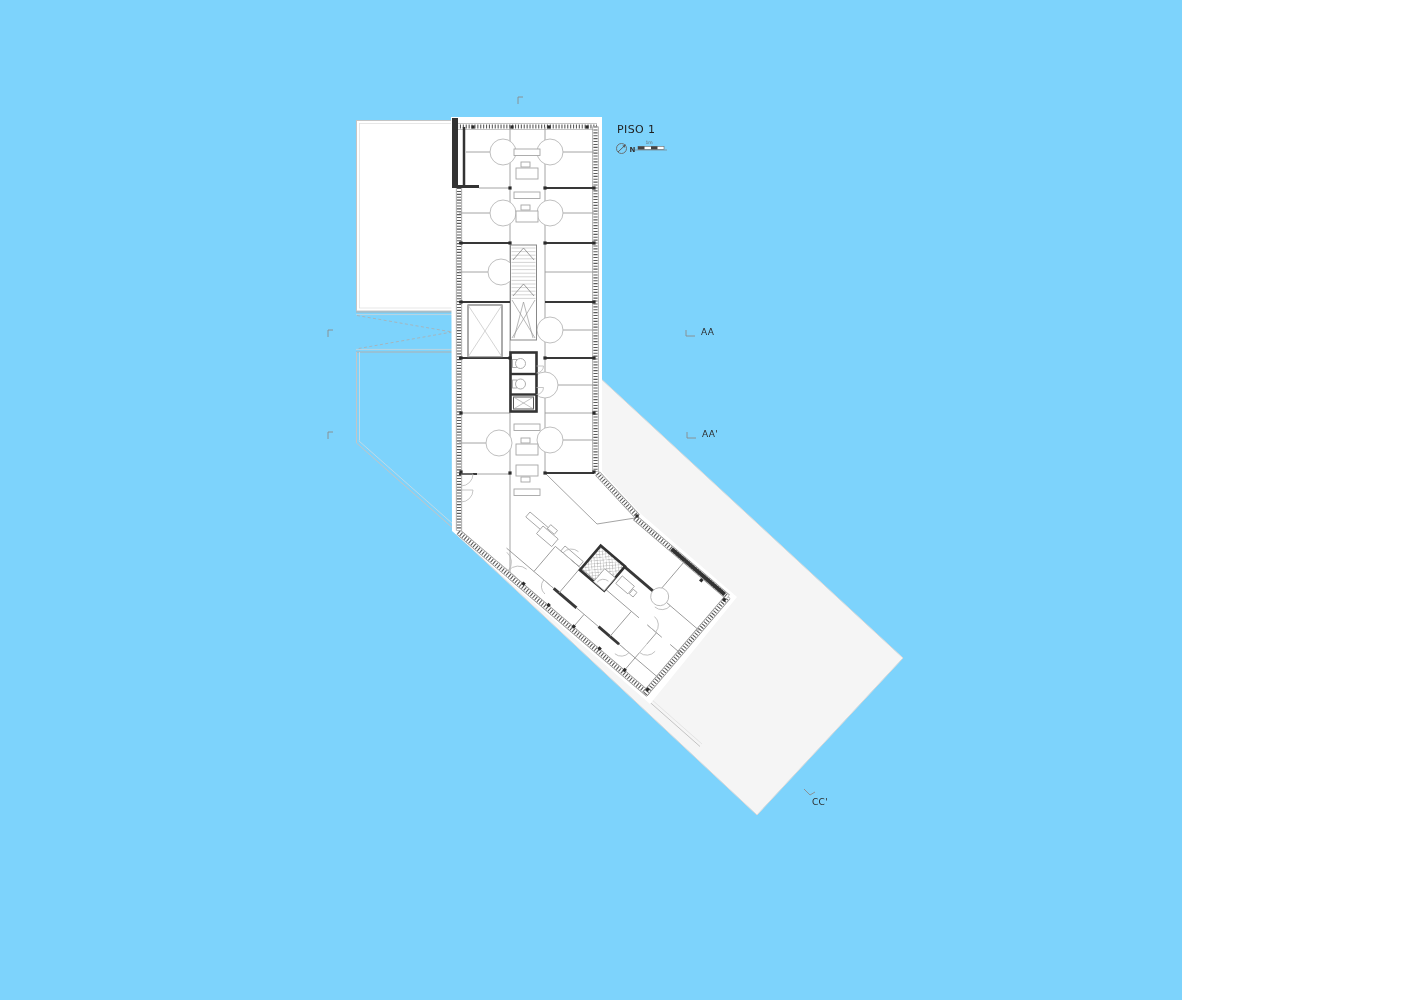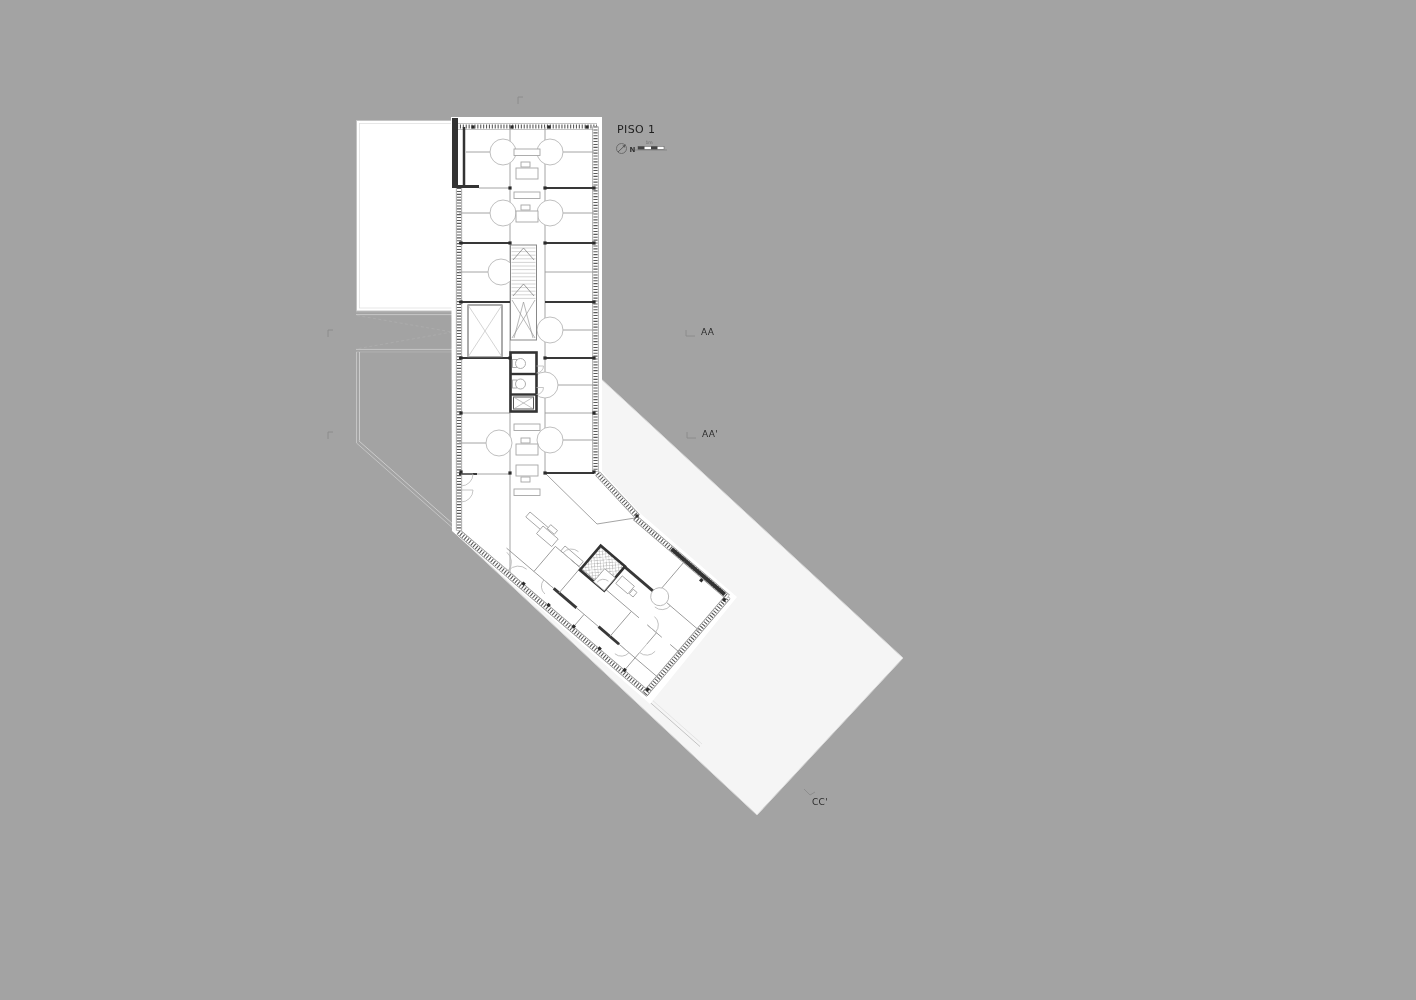--- a/index.html
+++ b/index.html
@@ -1,16 +1,16 @@
 <!DOCTYPE html>
 <html><head>
 <meta charset="utf-8">
 <style>
   html,body{margin:0;padding:0;background:#ffffff;}
-  .stage{position:relative;width:1416px;height:1000px;background:#a3a3a3;overflow:hidden;
+  .stage{position:relative;width:1182px;height:1000px;background:#7dd3fc;overflow:hidden;
          font-family:"DejaVu Sans", sans-serif;}
   svg{position:absolute;left:0;top:0;}
   text{font-family:"DejaVu Sans", sans-serif;fill:#1f1f1f;}
   .t-title{font-size:11px;letter-spacing:.4px;}
   .t-section{font-size:9px;letter-spacing:.3px;fill:#2b2b2b;}
   .t-north{font-size:7px;font-weight:bold;fill:#333;}
   .t-scale{font-size:4.5px;fill:#666;}
   .thin{stroke:#9a9a9a;stroke-width:.9;fill:none;}
   .xthin{stroke:#c2c2c2;stroke-width:.7;fill:none;}
   .dark{stroke:#383838;stroke-width:2;fill:none;}

